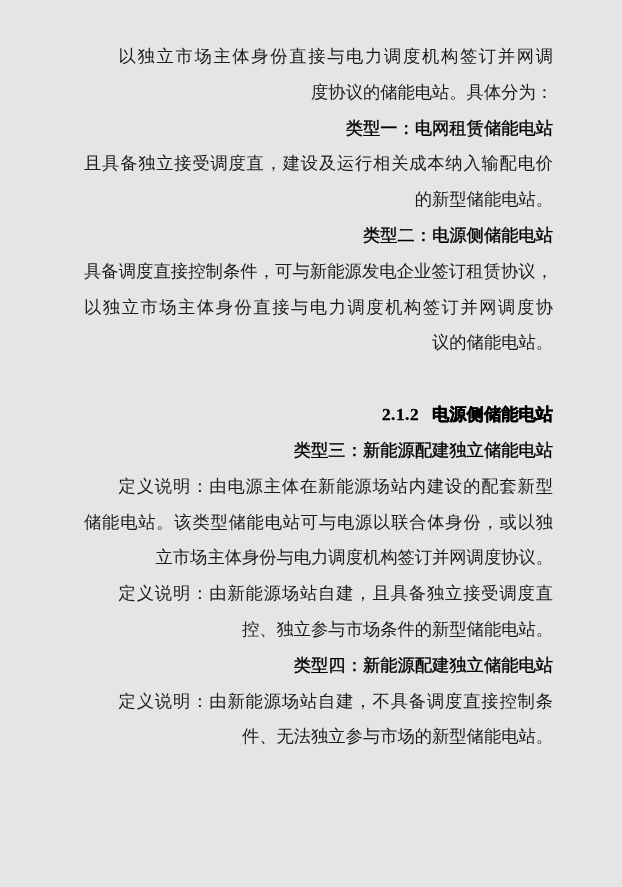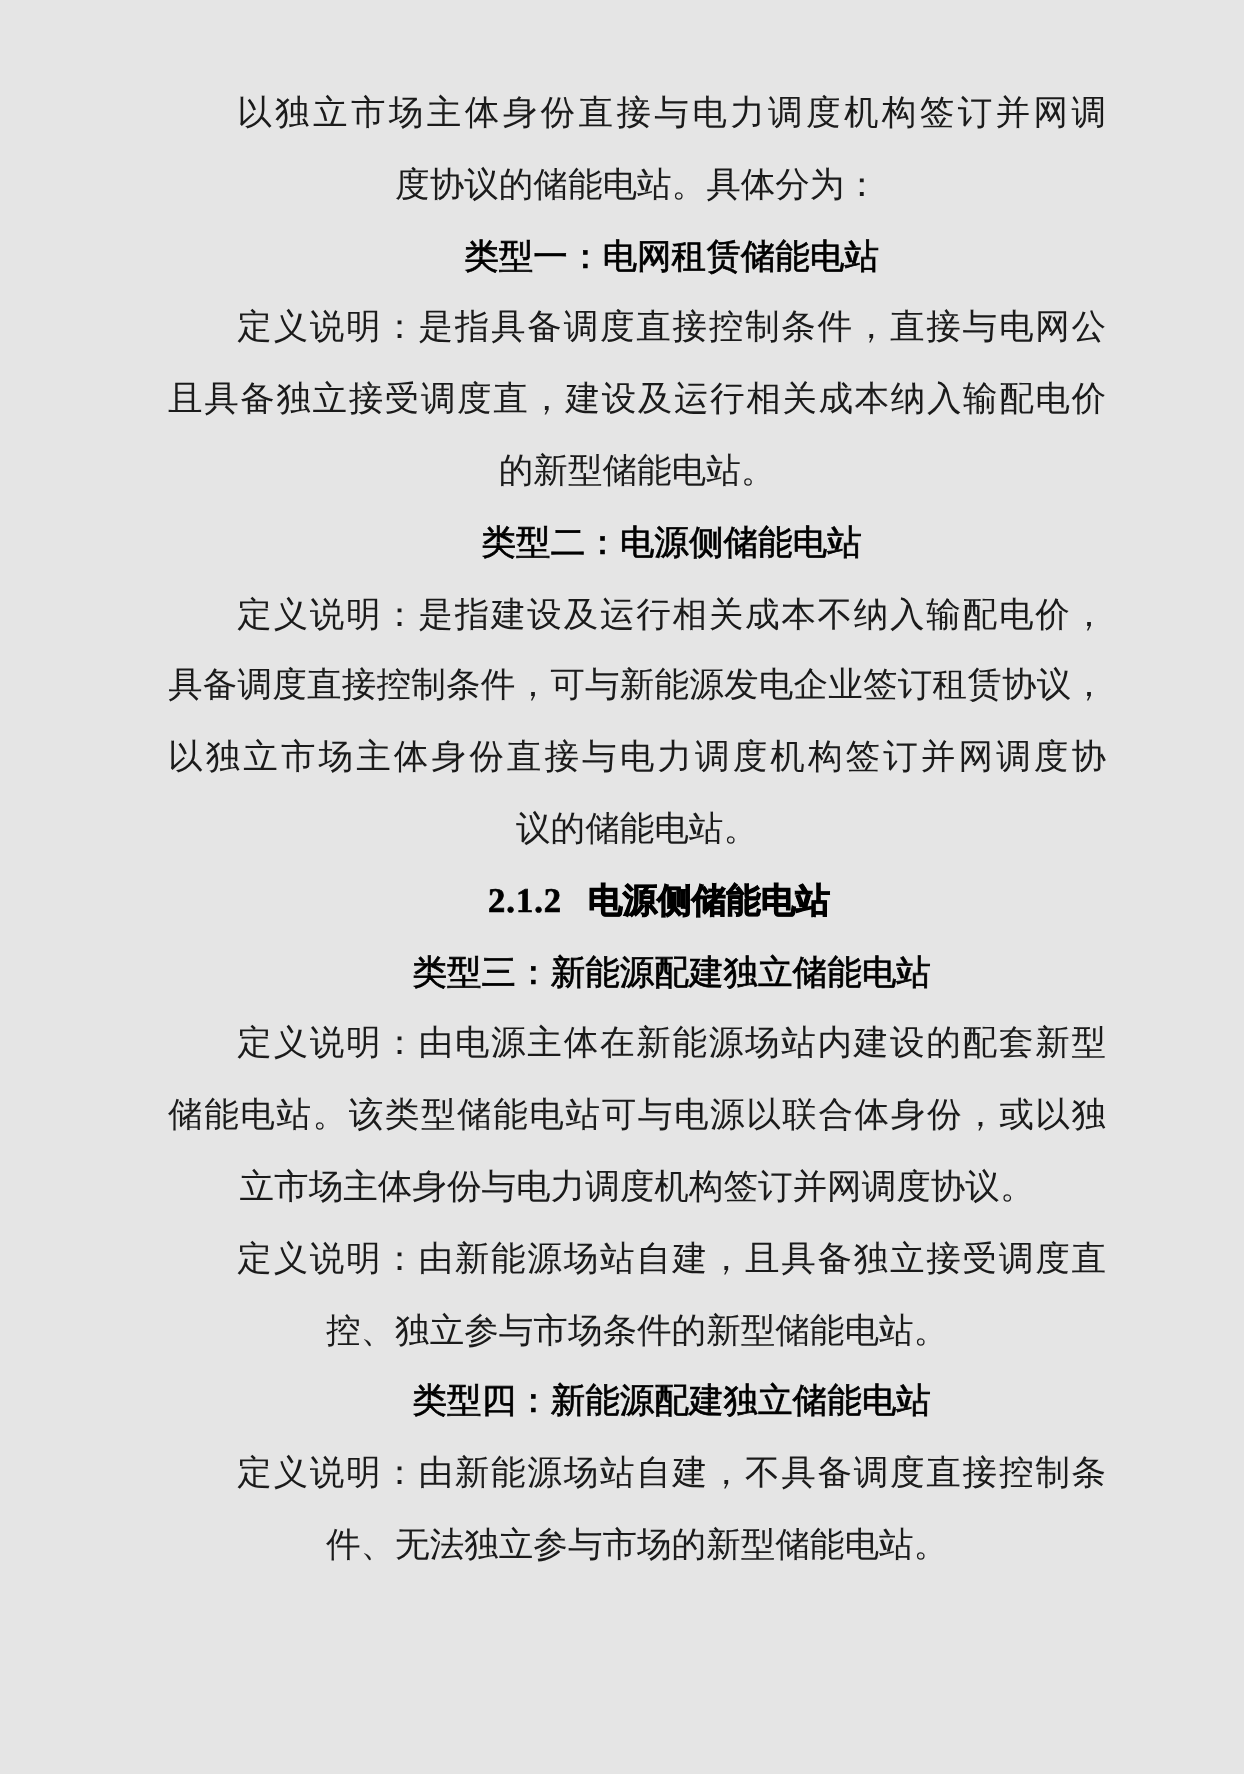--- a/index.html
+++ b/index.html
@@ -22,41 +22,42 @@
     top: 39px;
     left: 84px;
     width: 469px;
   }
   .line {
     font-size: 17.3px;
     height: 35.8px;
     line-height: 35.8px;
     white-space: nowrap;
     letter-spacing: 0;
-    text-align: center;
+    text-align: right;
   }
   
   .line.fill {
     text-align: justify;
     text-align-last: justify;
     -moz-text-align-last: justify;
   }
   .line.indent {
     padding-left: 34.6px;
   }
   .block.heading .line {
     font-weight: 400;
     color: #000000;
     
     -webkit-text-stroke: 0.35px #000;
   }
   .block.heading-numbered .line {
     font-weight: 700;
     color: #000000;
     padding-left: 22px;
+    margin-top: 36px;
     -webkit-text-stroke: 0.35px #000;
   }
   .heading-number {
     font-family: "Liberation Serif", "DejaVu Serif", serif;
     font-weight: 700;
     margin-right: 13px;
     letter-spacing: 0.5px;
   }
 </style>
 </head>
@@ -65,29 +66,27 @@
 <div class="page">
   <div class="content" id="doc-content">
       <div class="block body">
         <div class="line fill indent">以独立市场主体身份直接与电力调度机构签订并网调</div>
         <div class="line">度协议的储能电站。具体分为：</div>
       </div>
       <div class="block heading">
         <div class="line indent">类型一：电网租赁储能电站</div>
       </div>
       <div class="block body">
-        <div class="line fill indent">定义说明：是指具备调度直接控制条件，直接与电网公</div>
         <div class="line fill">且具备独立接受调度直，建设及运行相关成本纳入输配电价</div>
         <div class="line">的新型储能电站。</div>
       </div>
       <div class="block heading">
         <div class="line indent">类型二：电源侧储能电站</div>
       </div>
       <div class="block body">
-        <div class="line fill indent">定义说明：是指建设及运行相关成本不纳入输配电价，</div>
         <div class="line fill">具备调度直接控制条件，可与新能源发电企业签订租赁协议，</div>
         <div class="line fill">以独立市场主体身份直接与电力调度机构签订并网调度协</div>
         <div class="line">议的储能电站。</div>
       </div>
       <div class="block heading-numbered">
         <div class="line"><span class="heading-number">2.1.2</span><span>电源侧储能电站</span></div>
       </div>
       <div class="block heading">
         <div class="line indent">类型三：新能源配建独立储能电站</div>
       </div>

